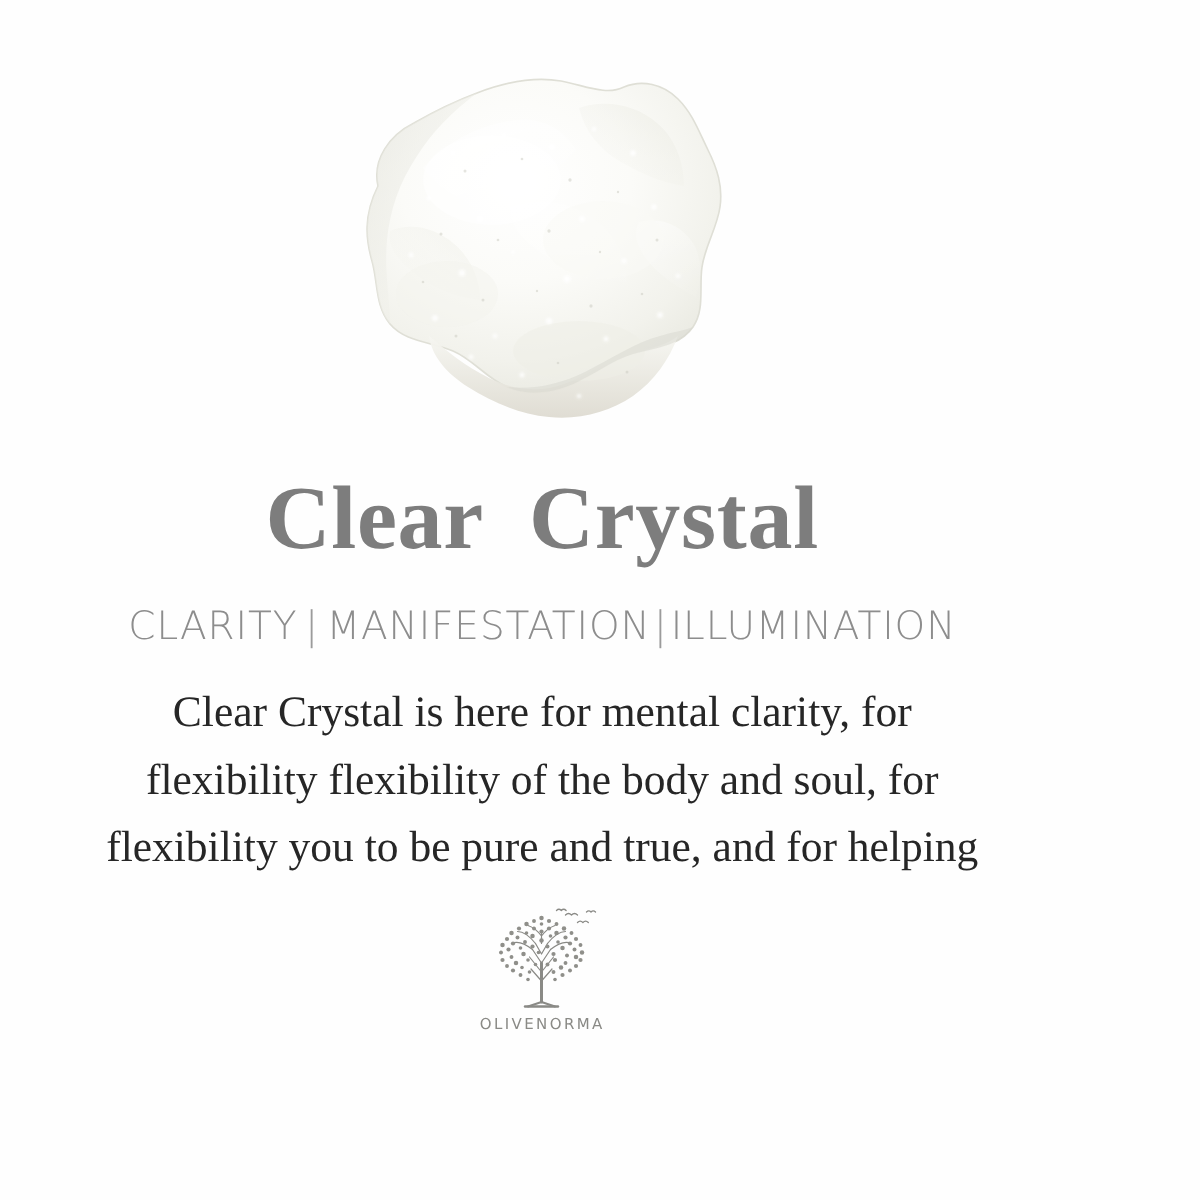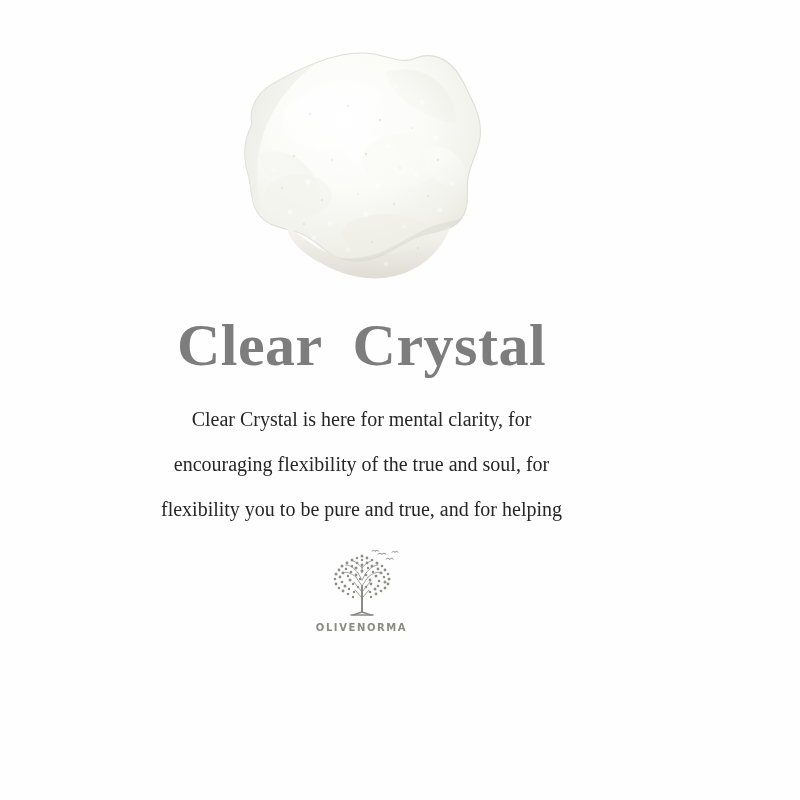--- a/index.html
+++ b/index.html
@@ -76,21 +76,21 @@
   .subtitle .sep.tight {
     padding: 0 2px;
   }
 
   
   .body-copy {
     margin: 22px 0 0 0;
     width: 700px;
     text-align: center;
     font-family: "Liberation Serif", serif;
-    font-size: 20px;
+    font-size: 29px;
     color: #262626;
     line-height: 45px;
   }
   .body-copy .line {
     display: block;
     white-space: nowrap;
   }
 
   
   .logo {
@@ -101,21 +101,21 @@
   }
   .logo-mark {
     width: 80px;
     height: 76px;
     display: block;
   }
   .logo-word {
     margin-top: 1px;
     font-family: "DejaVu Sans", sans-serif;
     font-size: 10px;
-    font-weight: 700;
+    font-weight: 400;
     letter-spacing: 1.6px;
     color: #8a8a86;
     text-align: center;
     line-height: 1;
   }
 </style>
 </head>
 <body>
 
 <div class="card">
@@ -252,24 +252,25 @@
                C66,152 70,172 70,188 C60,176 62,160 58,146
                C54,132 52,116 62,96 Z" fill="url(#gEdge)" opacity="0.55"></path>
       <path d="M272,190 C263,203 246,204 232,208 C218,212 206,222 192,228
                C178,234 162,236 148,230 C166,232 184,228 200,220
                C218,211 234,200 250,196 C260,193 268,192 272,190 Z" fill="#d8d8cf" opacity="0.5"></path>
     </svg>
   </div>
 
   <h1 class="title">Clear  Crystal</h1>
 
+  <div class="subtitle"><span>CLARITY</span><span class="sep">|</span><span>MANIFESTATION</span><span class="sep tight">|</span><span>ILLUMINATION</span></div>
 
   <div class="body-copy">
     <span class="line">Clear Crystal is here for mental clarity, for</span>
-    <span class="line">encouraging flexibility of the true and soul, for</span>
+    <span class="line">flexibility flexibility of the body and soul, for</span>
     <span class="line">flexibility you to be pure and true, and for helping</span>
   </div>
 
   <div class="logo">
     <svg class="logo-mark" viewBox="0 0 80 76" aria-hidden="true">
       <g stroke="#8a8a86" stroke-width="0.8" fill="none" stroke-linecap="round">
 
         <path d="M40,66 L40,40" stroke-width="2.0"></path>
         <path d="M40,46 L32,36 M40,46 L48,36 M40,52 L33,44 M40,52 L47,44
                  M40,40 L34,31 M40,40 L46,31 M40,34 L36,27 M40,34 L44,27"></path>

